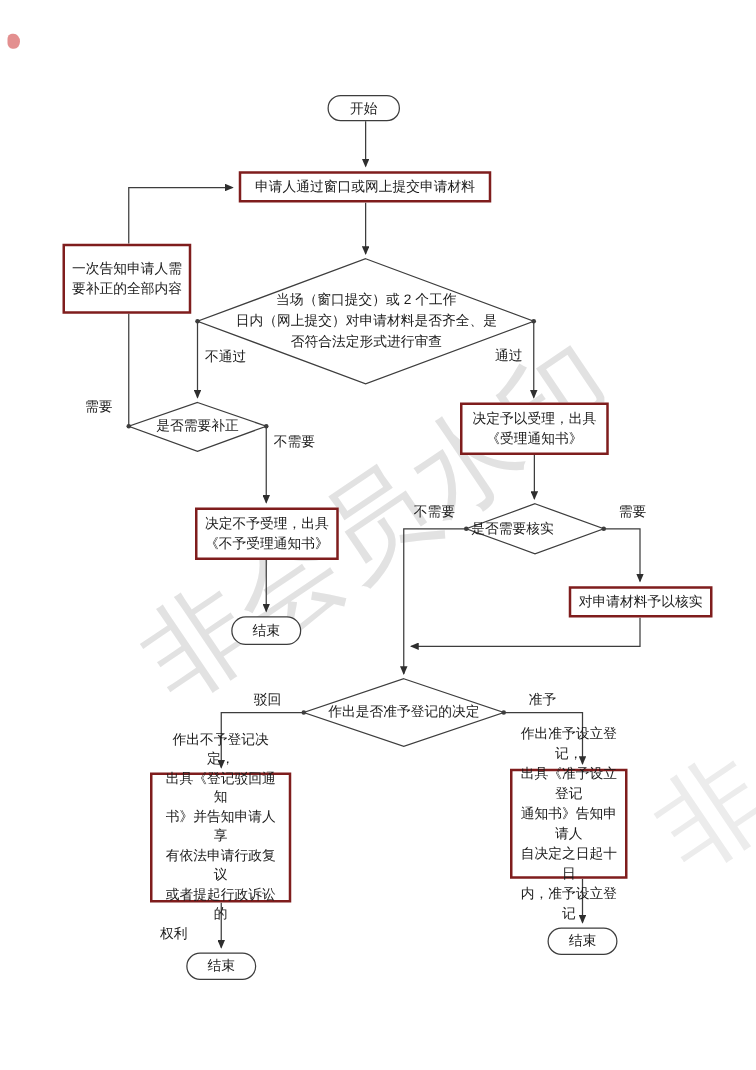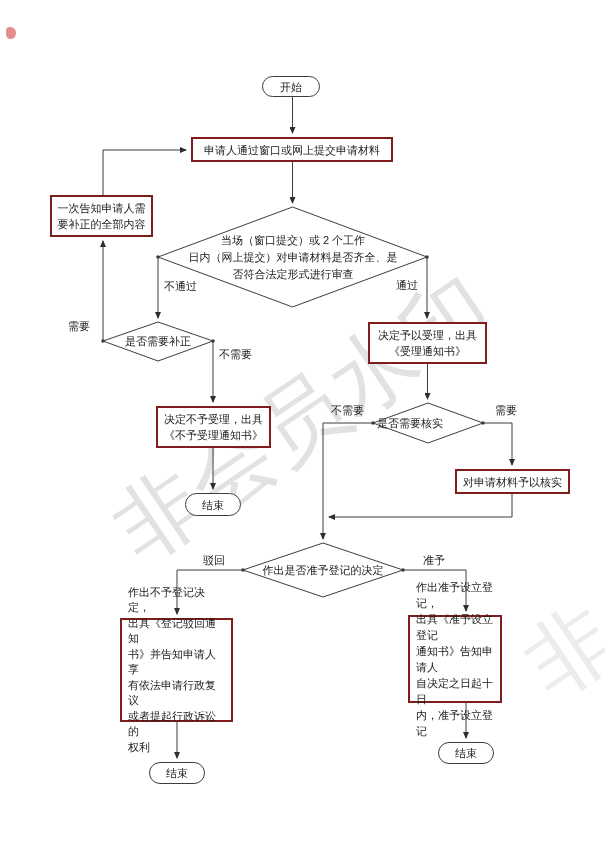--- a/index.html
+++ b/index.html
@@ -18,21 +18,21 @@
     position:absolute;left:6px;top:27px;width:10px;height:12px;z-index:3;
     background:#d96a6a;opacity:.75;border-radius:40% 60% 55% 45%;
   }
   .node{
     position:absolute;z-index:2;box-sizing:border-box;display:flex;flex-direction:column;
     align-items:center;justify-content:center;font-size:11px;line-height:16px;text-align:center;
   }
   .bordered{border:2px solid #7f1d1d;background:#ffffff;}
   .terminator{border:1px solid #3d3d3d;background:#ffffff;border-radius:12px;}
   .dtext{background:transparent;}   
-  .leftalign{align-items:flex-start;text-align:left;}
+  .leftalign{align-items:flex-start;text-align:center;}
   .elabel{position:absolute;z-index:2;font-size:11px;line-height:13px;white-space:nowrap;}
   .review-lines{line-height:17px;}
   .deny-lines{line-height:15.5px;}
 </style>
 </head>
 <body>
 
 <div class="canvas">
 
   <div class="wm wm1">非会员水印</div>
@@ -89,21 +89,21 @@
   <div class="node bordered" style="left:191px;top:137px;width:202px;height:25px;">
     <span>申请人通过窗口或网上提交申请材料</span>
   </div>
 
   <div class="node dtext review-lines" style="left:178px;top:231px;width:230px;height:52px;">
     <div>当场（窗口提交）或 2 个工作</div>
     <div>日内（网上提交）对申请材料是否齐全、是</div>
     <div>否符合法定形式进行审查</div>
   </div>
 
-  <div class="node bordered" style="left:50px;top:195px;width:103px;height:42px;">
+  <div class="node bordered" style="left:50px;top:195px;width:103px;height:56px;">
     <div>一次告知申请人需</div>
     <div>要补正的全部内容</div>
   </div>
 
   <div class="node dtext" style="left:103px;top:334px;width:110px;height:14px;">
     <span>是否需要补正</span>
   </div>
 
   <div class="node bordered" style="left:156px;top:406px;width:115px;height:42px;">
     <div>决定不予受理，出具</div>

